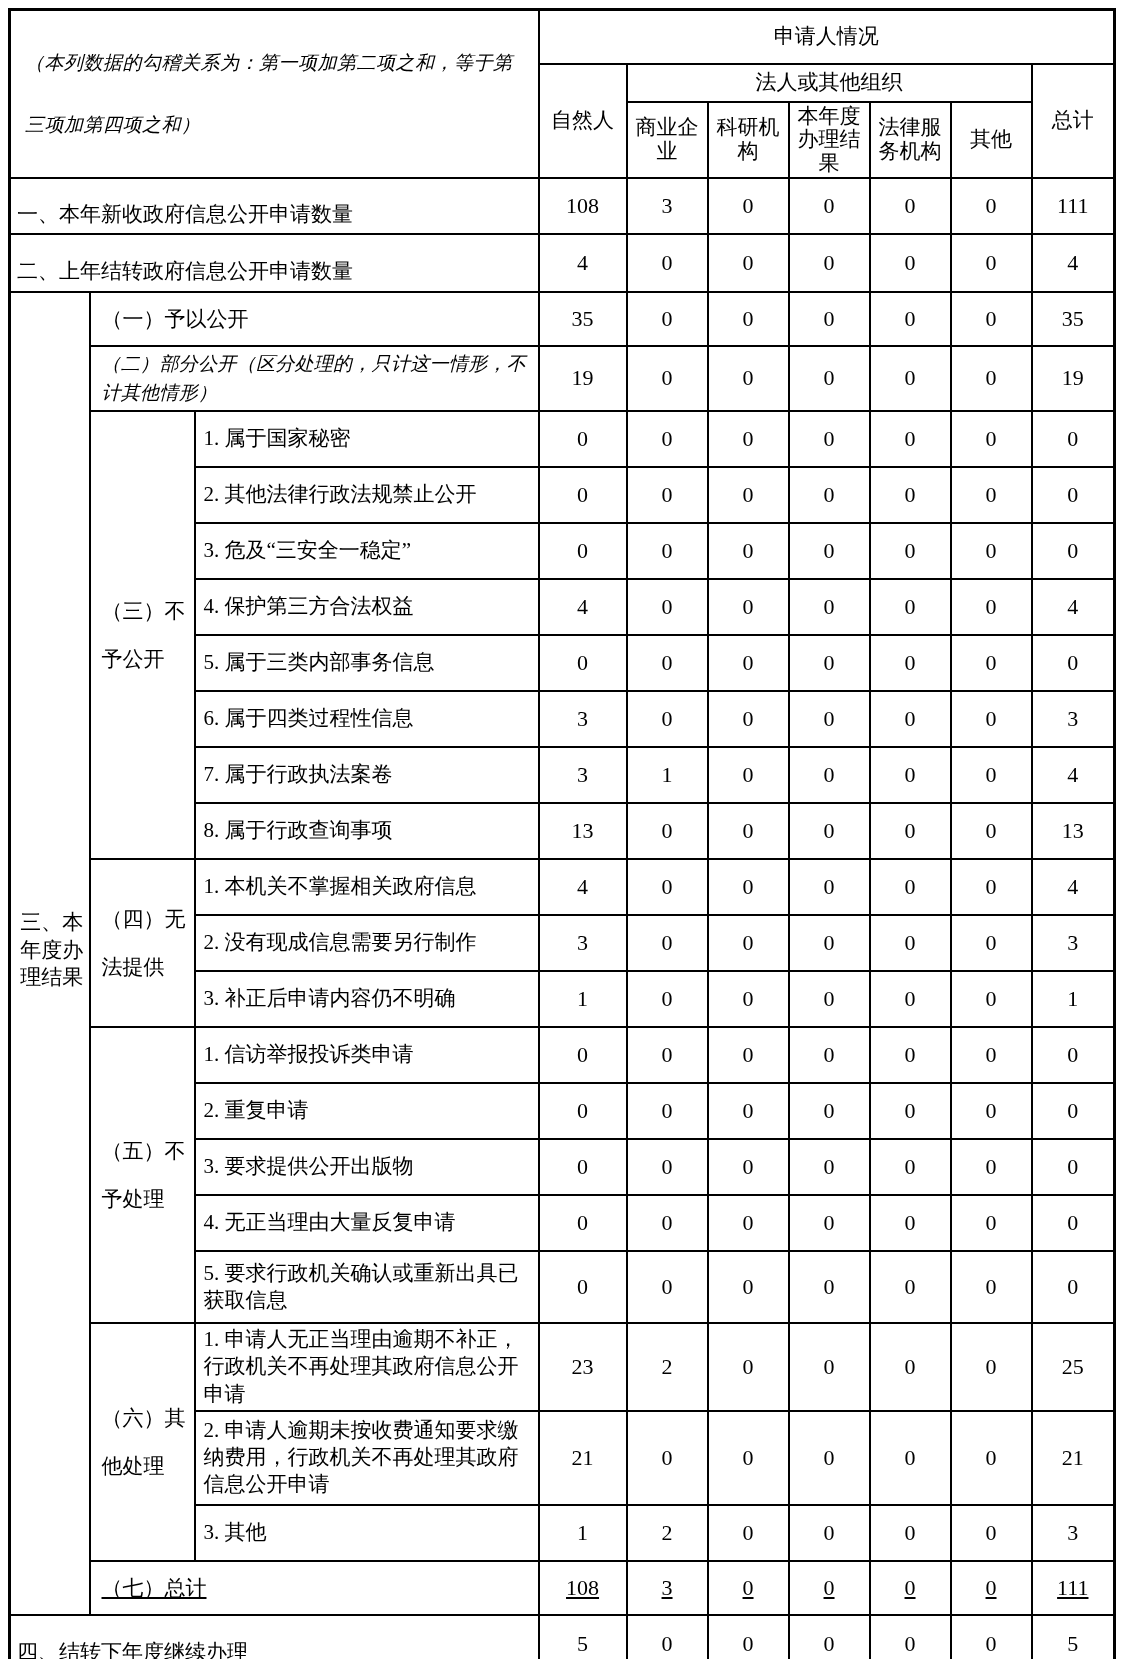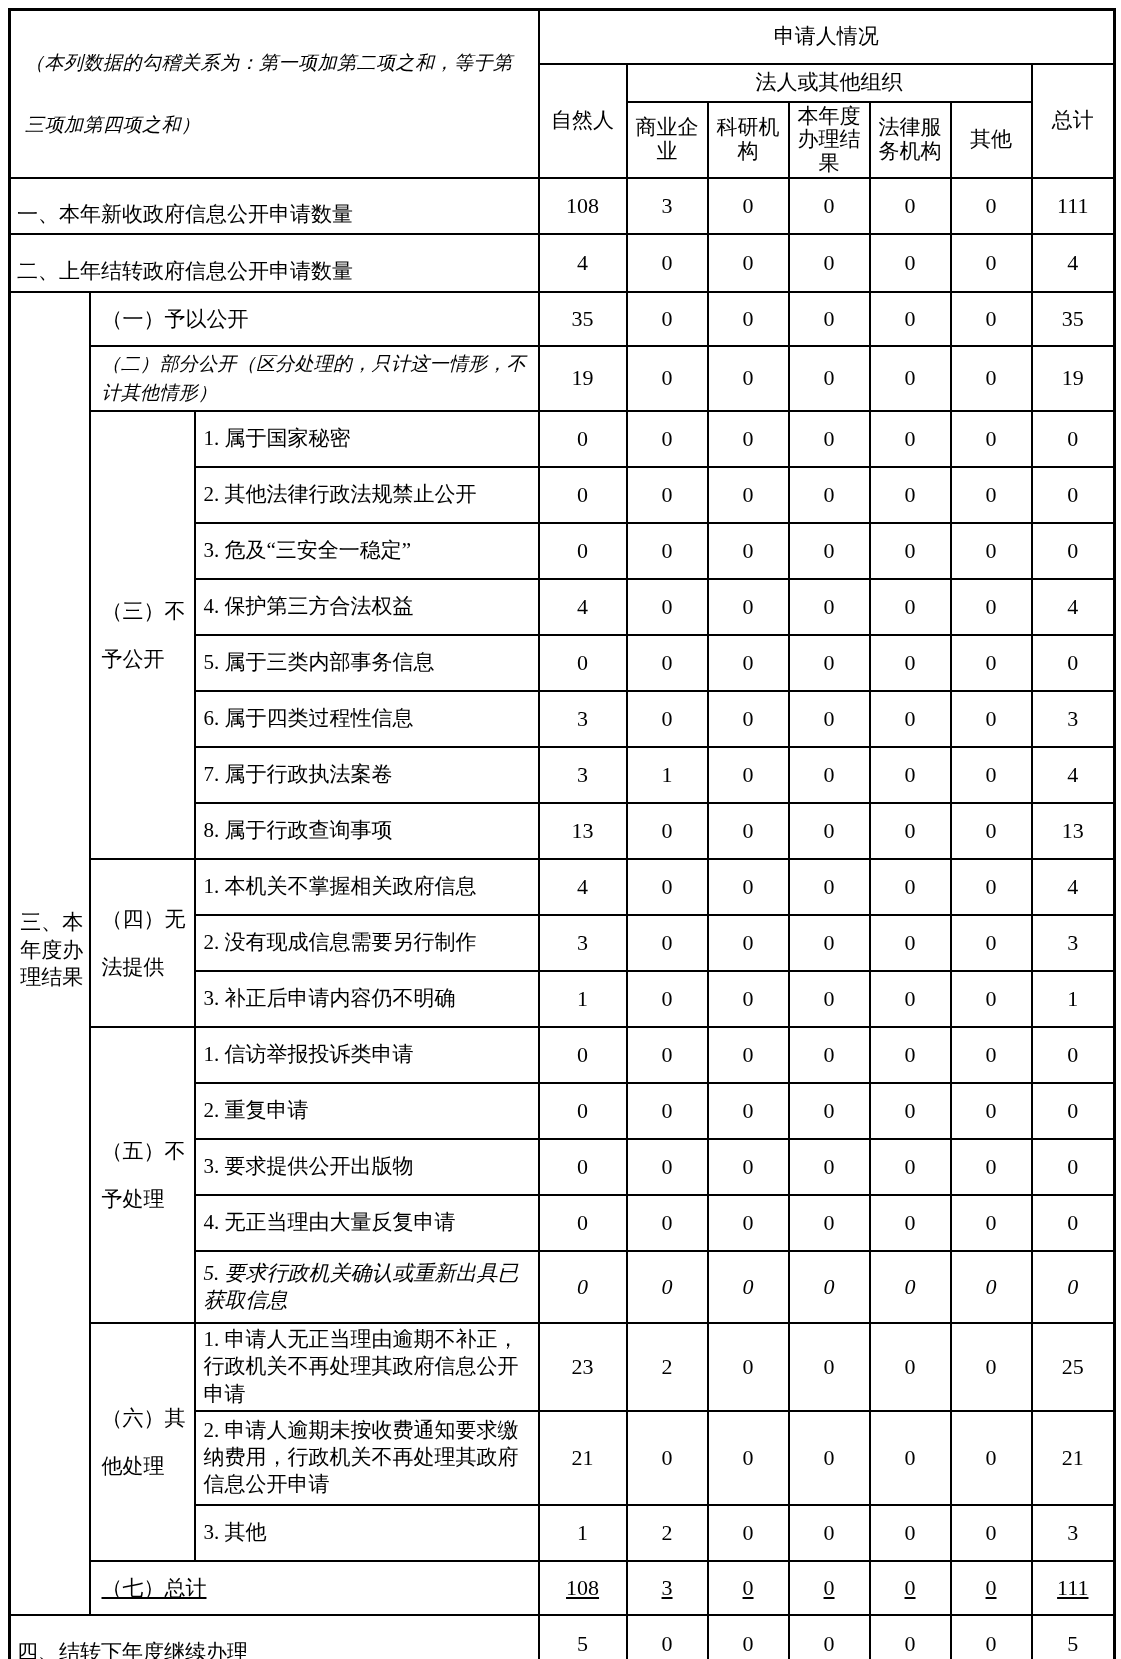--- a/index.html
+++ b/index.html
@@ -82,21 +82,21 @@
   }
   
   tr.hA { height: 54px; }
   tr.hB { height: 38px; }
   tr.hC { height: 40px; }
   tr.r1 { height: 56px; }
   tr.r2 { height: 58px; }
   tr.g1 { height: 54px; }
   tr.g2 { height: 57px; }
   tr.std { height: 56px; }
-  tr.tall72 { height: 72px; font-style: italic; }
+  tr.tall72 { height: 72px; }
   tr.tall66 { height: 66px; }
   tr.tall98 { height: 94px; }
   tr.sum { height: 54px; text-decoration: underline; }
   tr.last { height: 58px; }
 </style>
 </head>
 <body>
 
 <table class="report">
   <colgroup>

